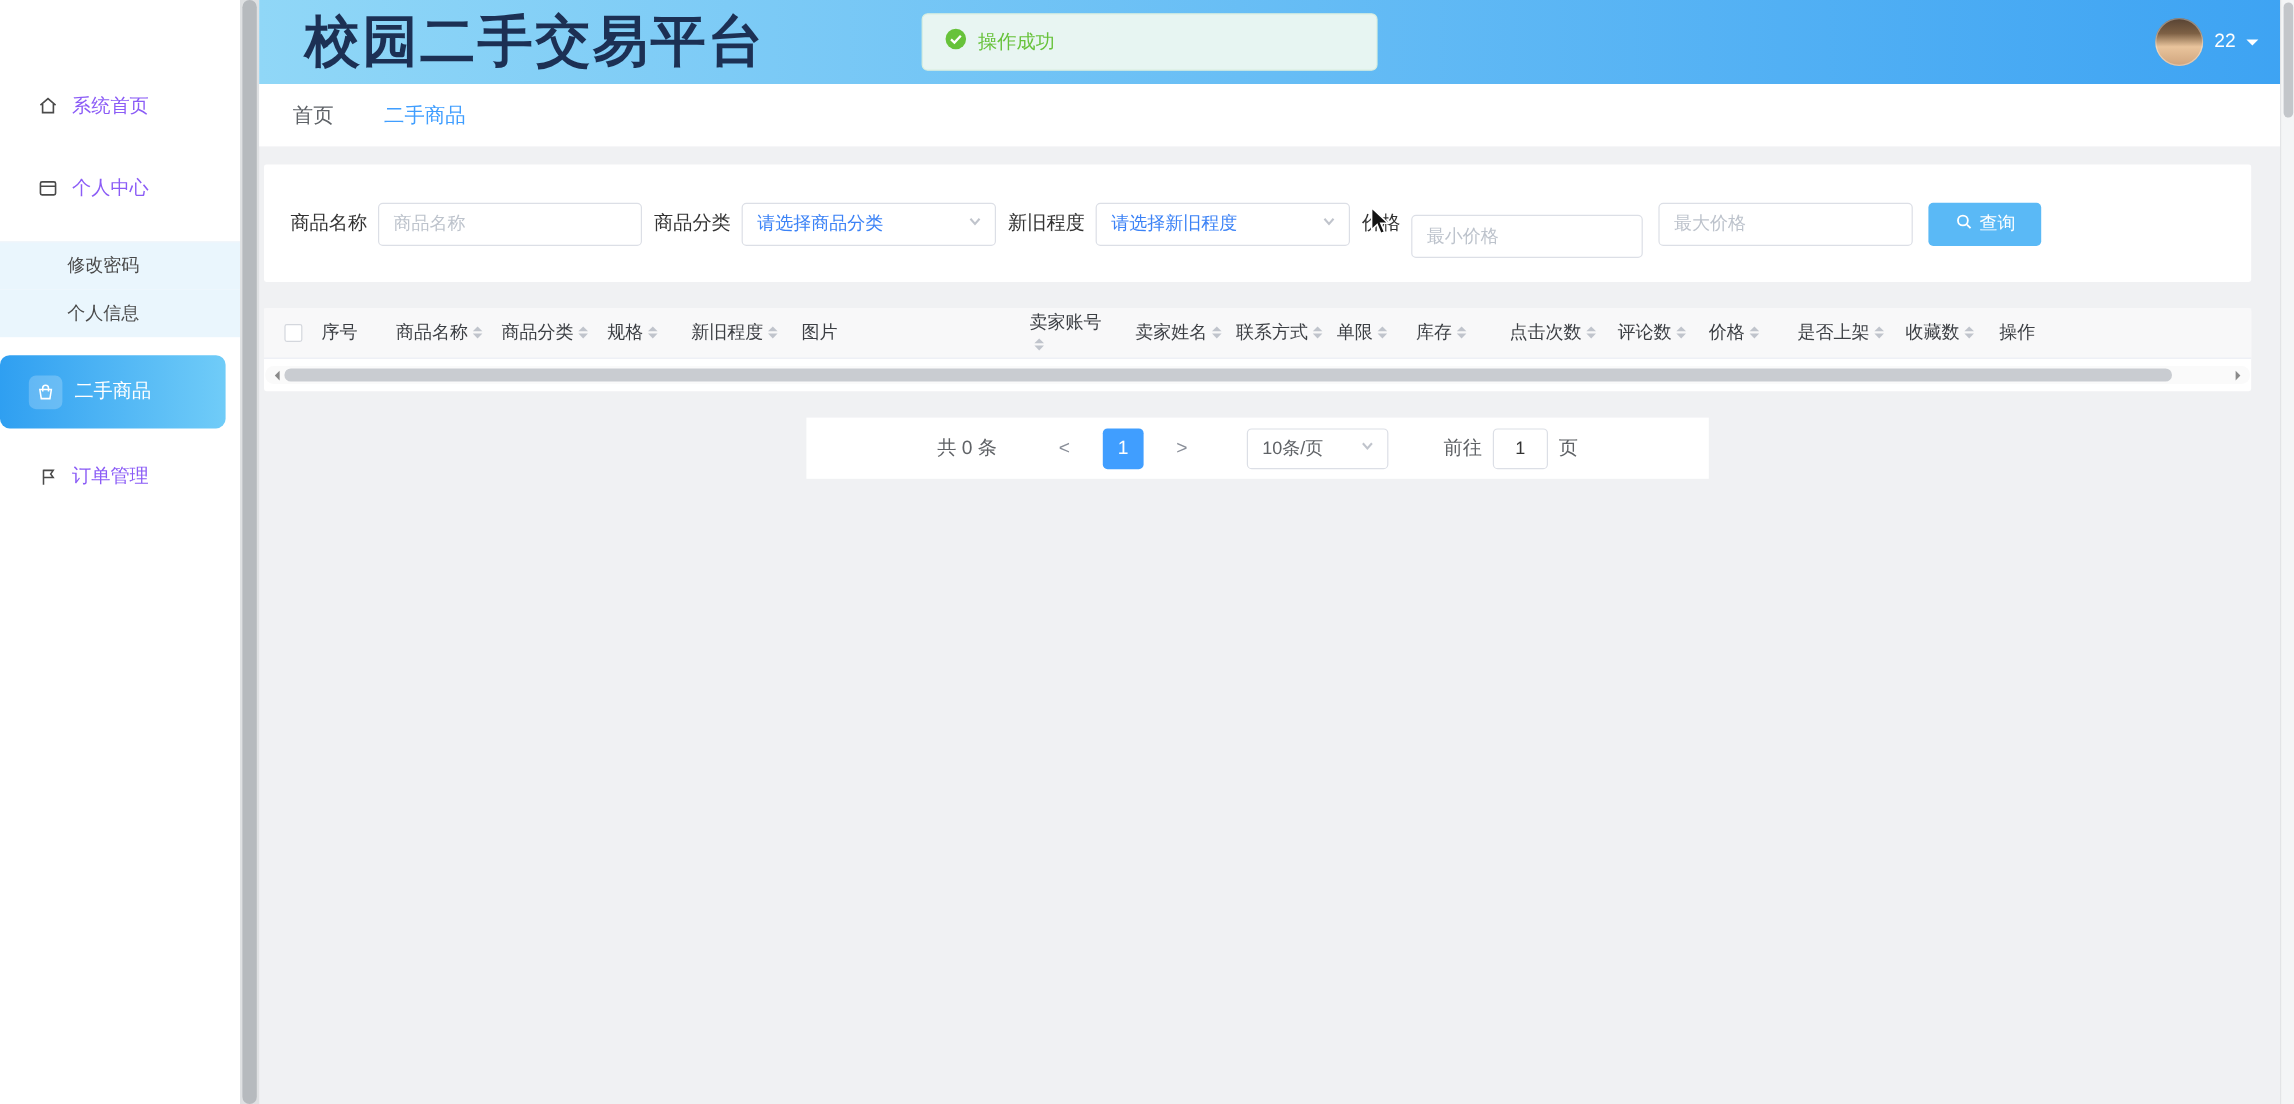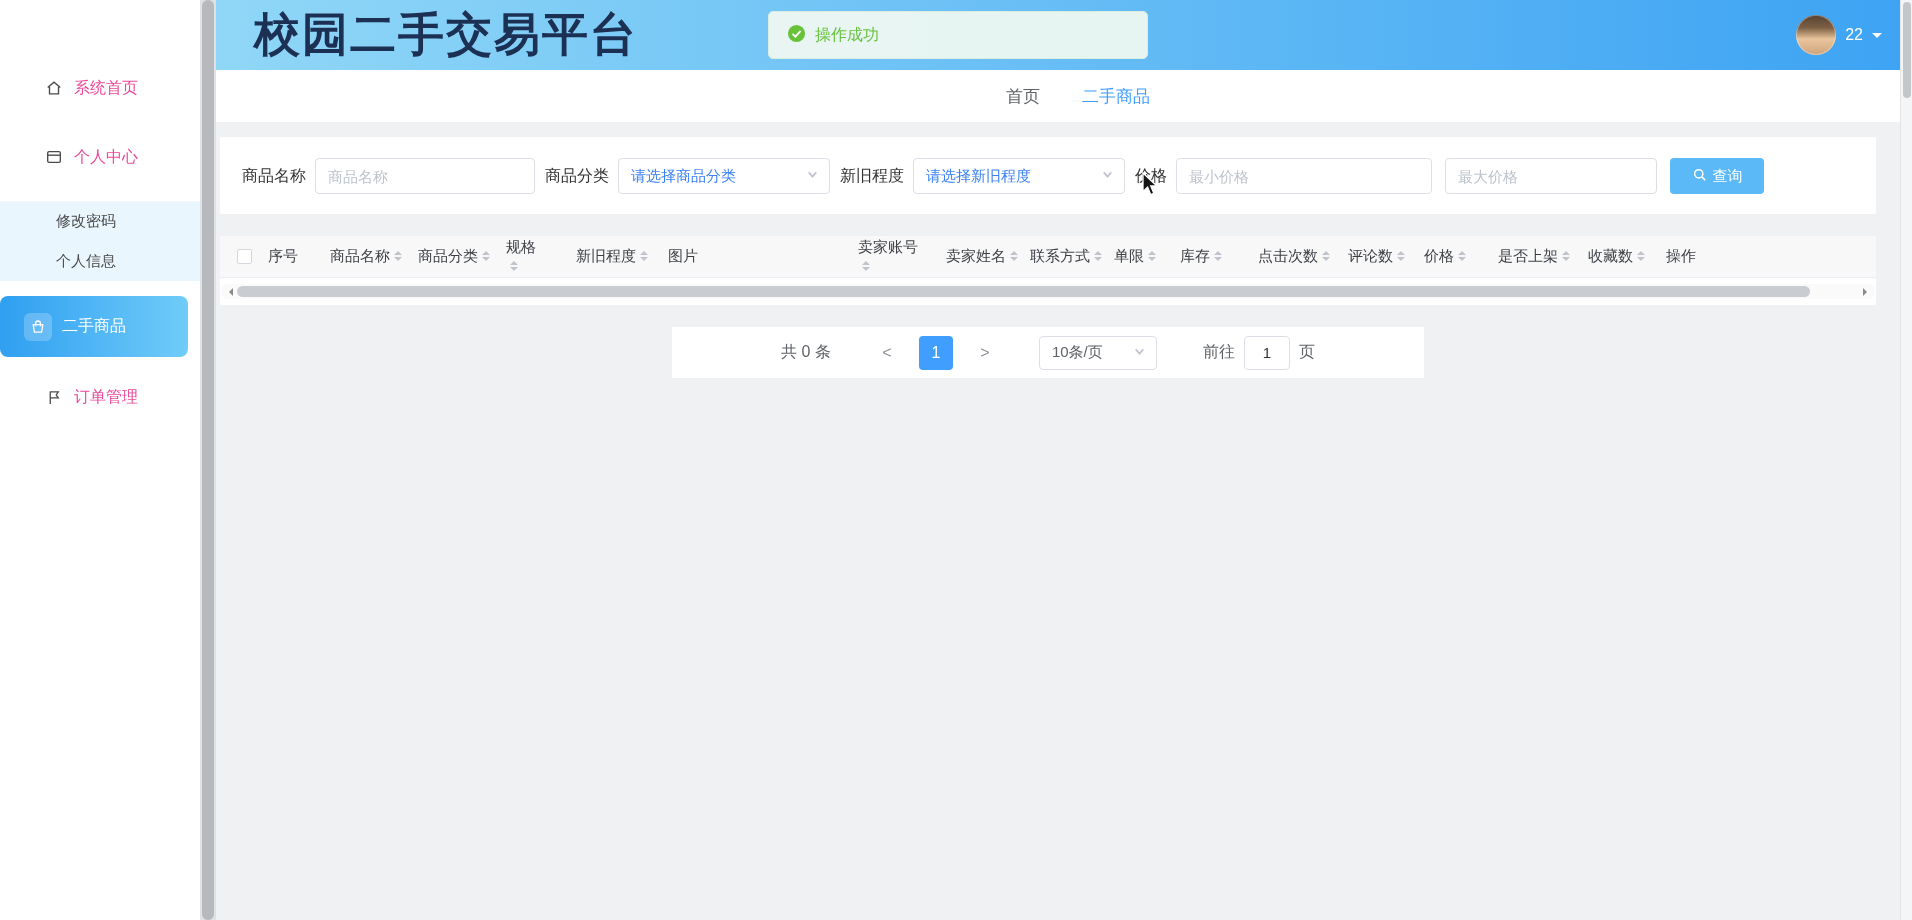--- a/index.html
+++ b/index.html
@@ -2,21 +2,21 @@
 <html style="--accent: #409eff; --header-grad-1: #90d7f7; --header-grad-2: #3da3f3; --title: #1c3054; --success: #67c23a; --side-active-1: #2f9ff1; --side-active-2: #70ccf8; --btn-search: #5ab9f6; --btn-add: #3f9ef8; --btn-delete: #57acf2;"><head>
 <meta charset="utf-8">
 <style>
   *{margin:0;padding:0;box-sizing:border-box;}
   html,body{width:1912px;height:920px;overflow:hidden;}
   body{font-family:"Liberation Sans","DejaVu Sans",sans-serif;background:#f0f1f3;}
   .page{position:relative;width:1912px;height:920px;display:flex;overflow:hidden;background:#f0f1f3;}
 
   
   .sidebar{width:200px;background:#ffffff;padding-top:64px;flex-shrink:0;}
-  .side-item{height:48px;display:flex;align-items:center;gap:10px;padding-left:44px;font-size:16px;color:#ec4899;cursor:pointer;white-space:nowrap;}
+  .side-item{height:48px;display:flex;align-items:center;gap:10px;padding-left:30px;font-size:16px;color:#8b5cf6;cursor:pointer;white-space:nowrap;}
   .side-item.section{margin-top:21px;}
   .side-item.child{height:40px;background:#eaf6fd;padding-left:56px;font-size:15px;color:#4a4a4a;}
   .side-item:not(.child)+.side-item.child{margin-top:20px;border-top:1px solid #f2f6f9;}
   .side-item.active{margin:15px 12px 0 0;height:61px;border-radius:8px;color:#fff;padding-left:24px;
     background:linear-gradient(90deg,var(--side-active-1),var(--side-active-2));}
   .side-item.active+.side-item{margin-top:16px;}
   .s-icon{display:inline-flex;align-items:center;justify-content:center;width:20px;height:20px;}
   .side-item.active .s-icon{width:28px;height:28px;background:rgba(255,255,255,.22);border-radius:6px;}
   .side-scrollbar{width:16px;background:#dfe1e3;position:relative;flex-shrink:0;}
   .side-thumb{position:absolute;top:0;left:2px;width:12px;height:100%;background:#b6babe;border-radius:6px;}
@@ -30,34 +30,34 @@
   .toast{position:absolute;left:552px;top:11px;width:380px;height:48px;background:rgba(238,248,241,.95);
     border:1px solid #d9eede;border-radius:5px;display:flex;align-items:center;padding-left:18px;gap:9px;}
   .toast-text{color:var(--success);font-size:16px;}
   .user-box{position:absolute;right:30px;top:0;height:70px;display:flex;align-items:center;gap:9px;cursor:pointer;}
   .avatar{width:40px;height:40px;border-radius:50%;flex-shrink:0;
     background:linear-gradient(180deg,#564233 0%,#7d6044 32%,#e9c49c 60%,#cfa47d 100%);
     box-shadow:inset 0 0 0 1px rgba(255,255,255,.35);}
   .user-name{color:#ffffff;font-size:16px;}
   .user-caret{width:0;height:0;border:5px solid transparent;border-top-color:#ffffff;margin-top:6px;}
 
-  .tabbar{height:52px;background:#ffffff;display:flex;align-items:center;gap:42px;padding-left:28px;flex-shrink:0;justify-content:center;}
+  .tabbar{height:52px;background:#ffffff;display:flex;align-items:center;gap:42px;padding-left:28px;flex-shrink:0;}
   .tab{font-size:17px;color:#5f6368;cursor:pointer;}
   .tab.active{color:var(--accent);}
 
   .content{flex:1;padding:15px 36px 0 4px;overflow:hidden;}
   .card{background:#ffffff;border-radius:2px;}
 
   
   .filter-card{padding:21px 18px 20px 12px;}
   .filter-row{display:flex;align-items:center;}
   .filter-row label{font-size:16px;color:#333333;margin:0 9px 0 10px;white-space:nowrap;}
   .inp{height:36px;border:1px solid #dcdfe6;border-radius:4px;padding:0 12px;font-size:15px;color:#333;outline:none;background:#fff;font-family:inherit;}
   .inp::placeholder{color:#bdc3cc;}
-  .w220{width:220px;}.w212{width:212px;}.w225{width:256px;}
+  .w220{width:220px;}.w212{width:212px;}.w225{width:193px;margin-top:21px;}
   .ml13{margin-left:13px;}
   .select{height:36px;border:1px solid #dcdfe6;border-radius:4px;background:#fff;display:flex;align-items:center;
     justify-content:space-between;padding:0 10px 0 12px;cursor:pointer;}
   .select .ph{color:#3b82f6;font-size:15px;white-space:nowrap;}
   .btn{display:inline-flex;align-items:center;justify-content:center;gap:6px;border:none;border-radius:4px;
     color:#fff;font-size:15px;cursor:pointer;font-family:inherit;white-space:nowrap;}
   .search-btn{width:94px;height:36px;background:var(--btn-search);margin-left:13px;}
   .action-row{margin-top:27px;display:flex;gap:13px;}
   .add-btn{width:78px;height:33px;background:var(--btn-add);}
   .delete-btn{width:78px;height:33px;background:var(--btn-delete);}
@@ -219,21 +219,21 @@
                 <i class="cd"></i>
               </span>
             </div>
             <div class="th" style="width: 88px;">
               <span class="th-label">商品分类</span>
               <span class="sort-caret">
                 <i class="cu"></i>
                 <i class="cd"></i>
               </span>
             </div>
-            <div class="th" style="width: 70px; flex-direction: column;">
+            <div class="th" style="width: 70px;">
               <span class="th-label">规格</span>
               <span class="sort-caret">
                 <i class="cu"></i>
                 <i class="cd"></i>
               </span>
             </div>
             <div class="th" style="width: 92px;">
               <span class="th-label">新旧程度</span>
               <span class="sort-caret">
                 <i class="cu"></i>

